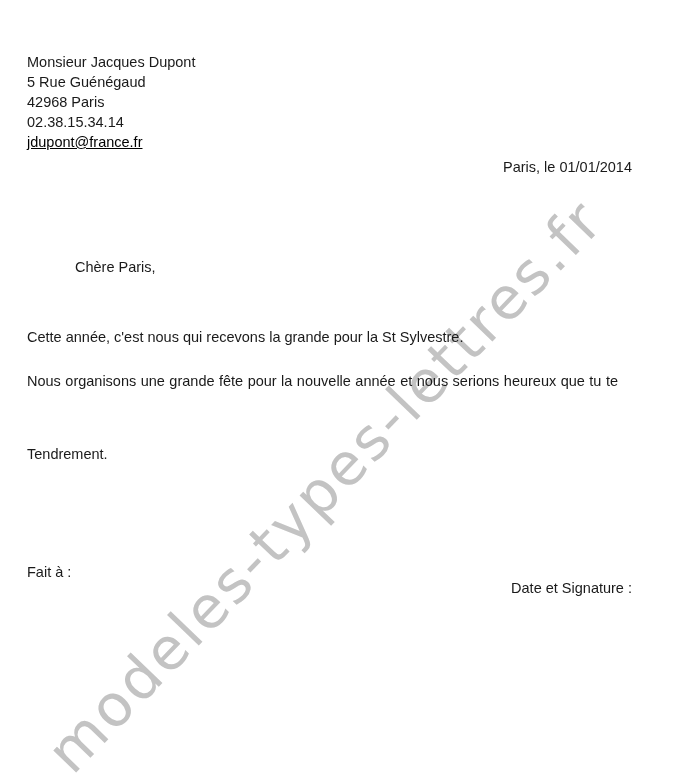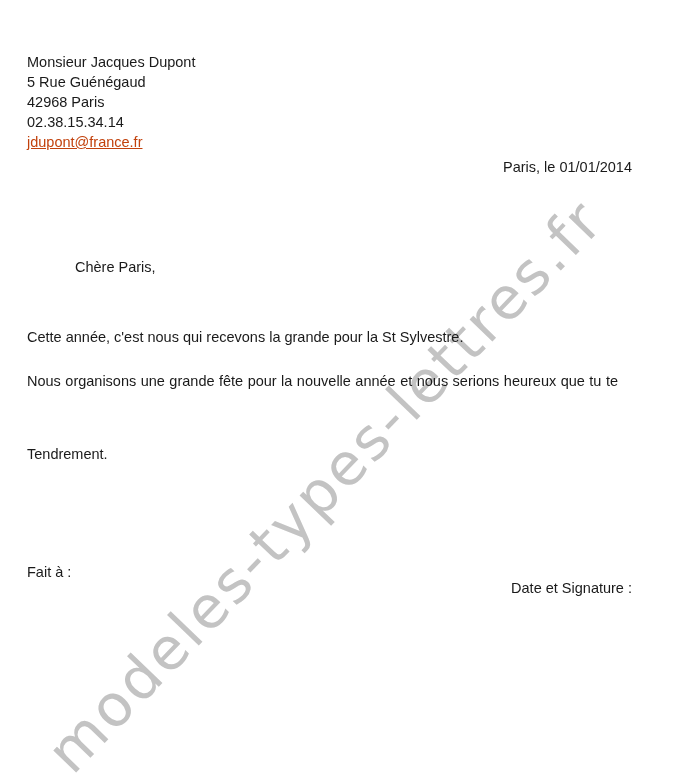--- a/index.html
+++ b/index.html
@@ -96,21 +96,21 @@
   <div class="watermark">
     <span style="color: rgb(195, 195, 195);">modeles-types-lettres.fr</span>
   </div>
 
   <div class="content sender">
     <div>Monsieur Jacques Dupont</div>
     <div>5 Rue Guénégaud</div>
     <div>42968 Paris</div>
     <div>02.38.15.34.14</div>
     <div>
-      <a class="email" style="color: #c2410c;">jdupont@france.fr</a>
+      <a class="email" style="color: #000000;">jdupont@france.fr</a>
     </div>
   </div>
 
   <div class="content date-line">Paris, le 01/01/2014</div>
 
   <div class="content salutation">Chère Paris,</div>
 
   <div class="content para1">Cette année, c'est nous qui recevons la grande pour la St Sylvestre.</div>
 
   <div class="content para2">

